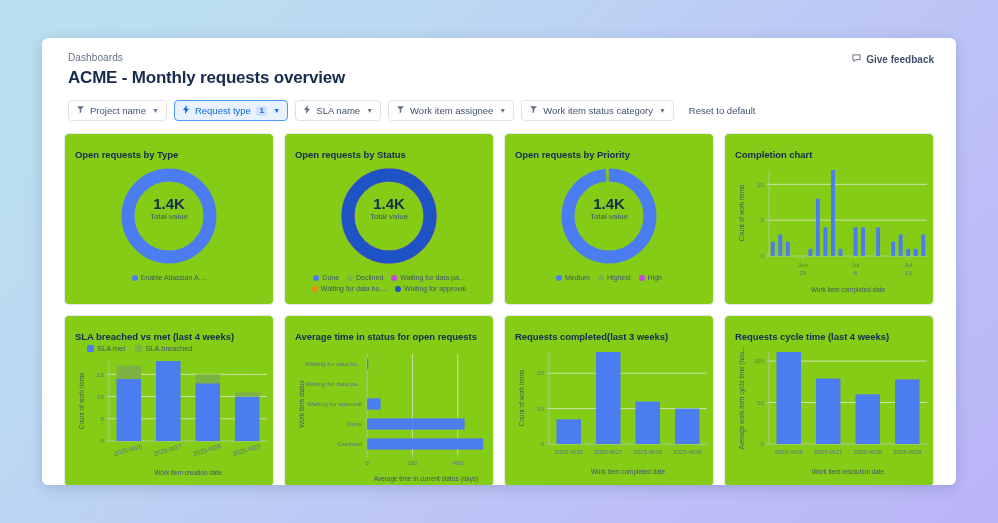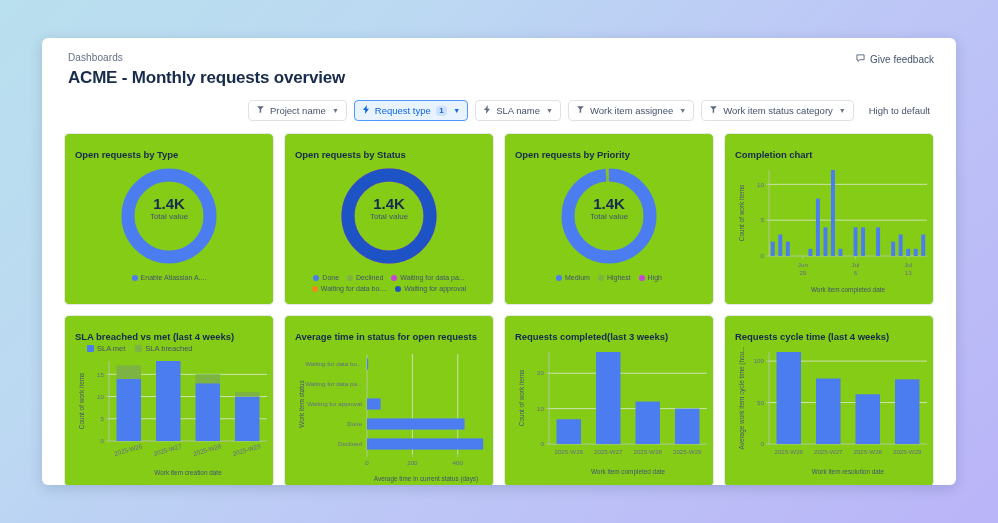--- a/index.html
+++ b/index.html
@@ -42,29 +42,29 @@
   .feedback {
     position: absolute;
     right: 22px;
     top: 16px;
     display: flex;
     align-items: center;
     gap: 5px;
     font-size: 10px;
     color: #42526e;
     cursor: pointer;
+    font-weight: bold;
   }
 
   
   .filters {
     display: flex;
     align-items: center;
     gap: 7px;
     padding: 12px 26px 0 26px;
-    justify-content: flex-end;
   }
   .chip {
     display: flex;
     align-items: center;
     gap: 5px;
     height: 21px;
     padding: 0 7px;
     border: 1px solid #dfe1e6;
     border-radius: 4px;
     background: #ffffff;
@@ -233,21 +233,21 @@
         <span>Work item assignee</span>
         <span class="caret">▼</span>
       </div>
       <div class="chip">
         <span><svg width="9" height="9" viewBox="0 0 12 12">
             <path d="M1.5 1.5h9l-3.6 4v4.3l-2 1.2V5.5z" fill="#5e6c84"></path>
           </svg></span>
         <span>Work item status category</span>
         <span class="caret">▼</span>
       </div>
-      <div class="reset">High to default</div>
+      <div class="reset">Reset to default</div>
     </div>
 
   <div class="grid" id="chart-grid">
       <div class="card">
         <div class="card-title">Open requests by Type</div>
         <div class="donut-wrap">
           <div class="donut-holder"><svg width="104" height="104" viewBox="0 0 104 104">
               <circle cx="52" cy="52" r="41" fill="none" stroke="#4c7df0" stroke-width="13" stroke-dasharray="257.610597594363 0" stroke-dashoffset="0" transform="rotate(-90 52 52)"></circle>
             </svg><div class="donut-center" style="top: 32px;">
               <div class="donut-val">1.4K</div>

